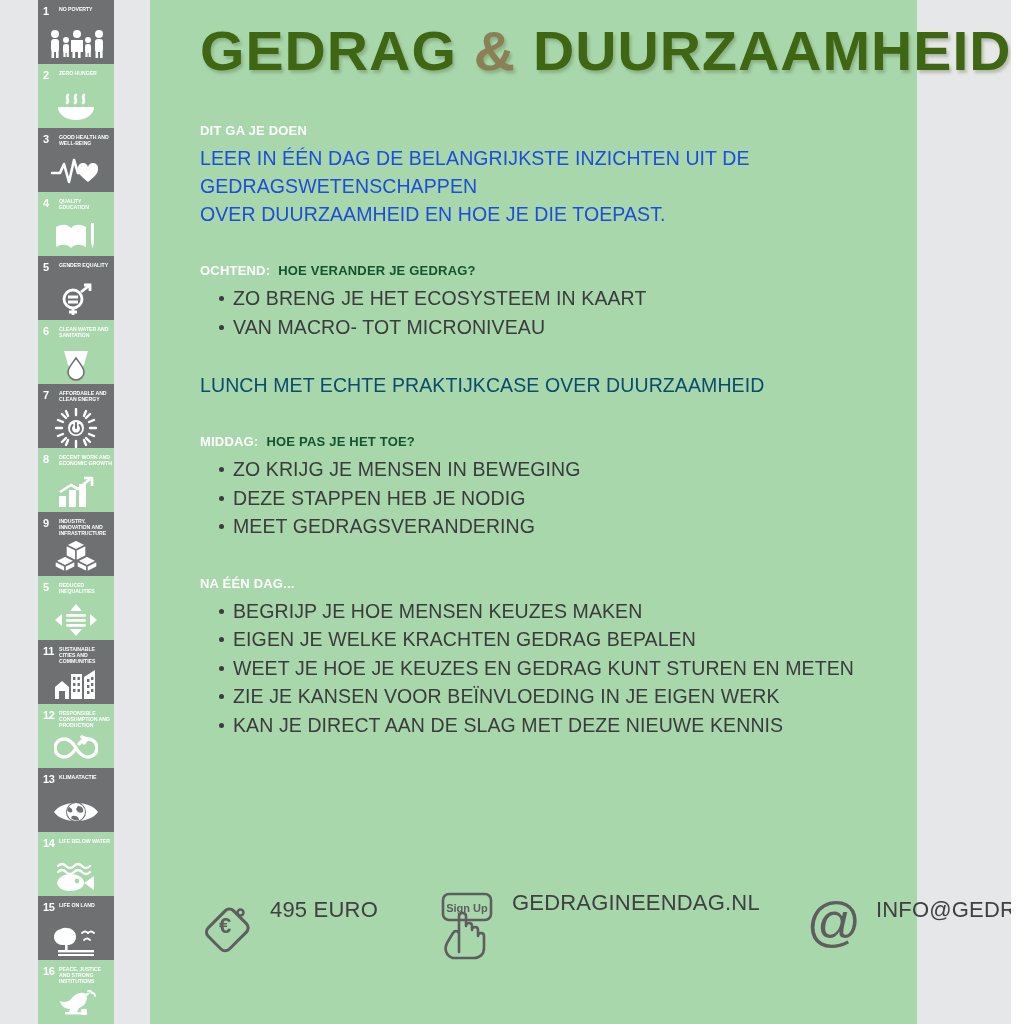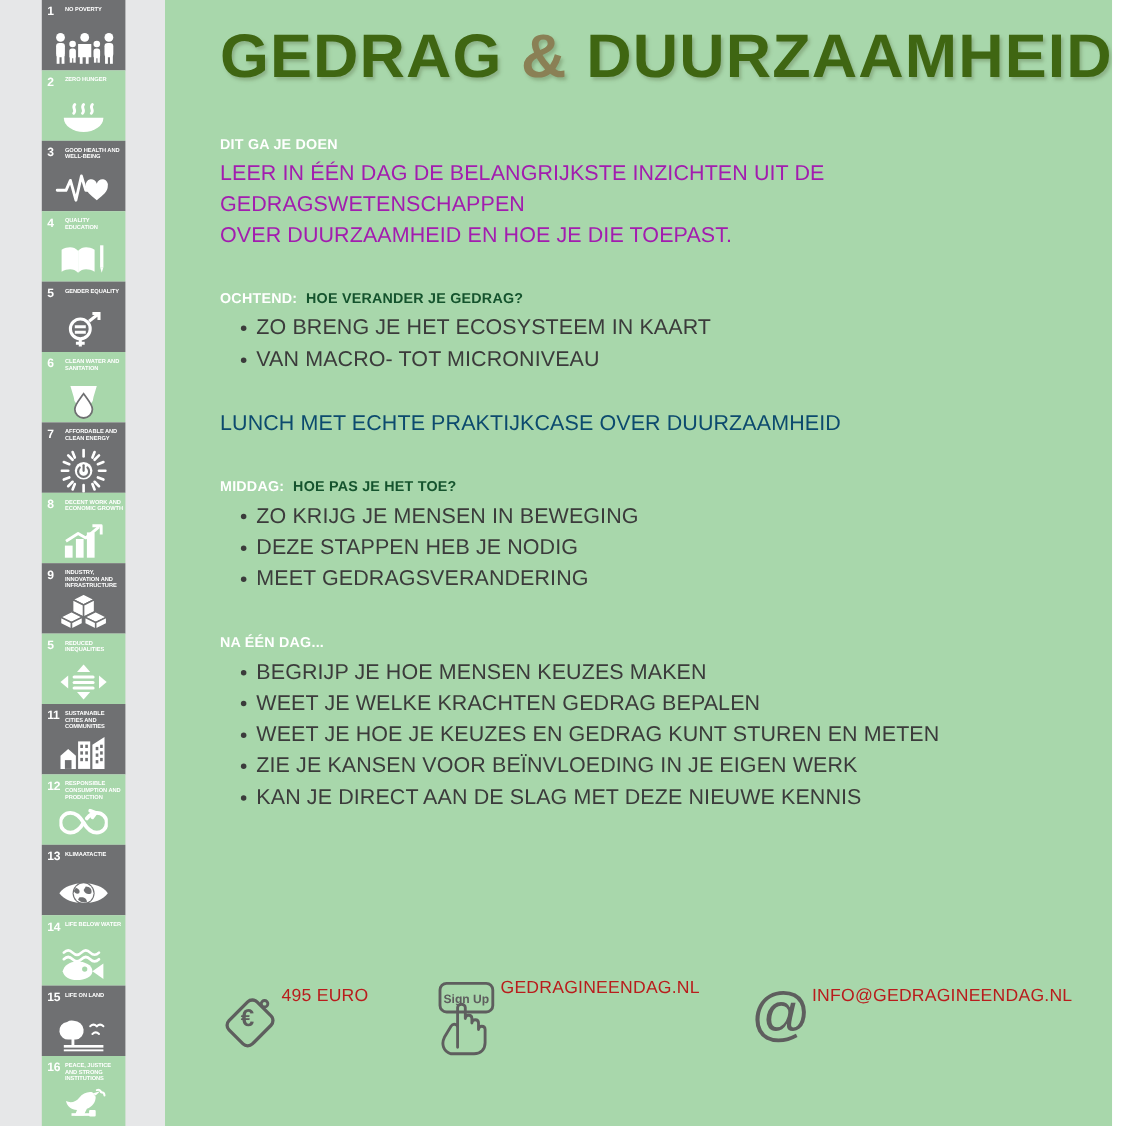--- a/index.html
+++ b/index.html
@@ -74,21 +74,21 @@
     align-items: center;
     justify-content: center;
   }
   .sdg-art svg { display: block; }
 
   
   #panel {
     position: absolute;
     left: 150px;
     top: 0;
-    width: 861px;
+    width: 767px;
     height: 1024px;
     background: #a8d7ab;
   }
 
   #title {
     position: absolute;
     left: 50px;
     top: 20px;
     font-size: 56px;
     line-height: 62px;
@@ -116,21 +116,21 @@
     font-size: 13px;
     line-height: 26px;
     letter-spacing: 0.2px;
   }
   .sec-head .accent {
     color: #14532d;
     margin-left: 8px;
   }
 
   .para {
-    color: #a21caf;
+    color: #1d4ed8;
     font-size: 19.5px;
     line-height: 28px;
     letter-spacing: 0.1px;
     font-weight: 400;
   }
 
   .para.white {
     color: #0c4a6e;
   }
 
@@ -173,24 +173,25 @@
     display: flex;
     align-items: flex-start;
   }
   .foot-icon {
     display: flex;
     align-items: center;
     justify-content: center;
     flex: none;
   }
   .foot-text {
-    color: #b91c1c;
-    font-size: 16px;
+    color: #404040;
+    font-size: 22px;
     letter-spacing: 0.2px;
     white-space: nowrap;
+    margin-left: 14px;
   }
   #item-price { margin-right: 58px; }
   #item-site  { margin-right: 46px; }
 
   
   #right-strip {
     position: absolute;
     left: 1011px;
     top: 0;
     width: 13px;
@@ -531,21 +532,21 @@
           <li>MEET GEDRAGSVERANDERING</li>
         </ul>
 
       <div class="gap-md"></div>
 
       <div class="sec-head">
         <span>NA ÉÉN DAG...</span>
       </div>
       <ul class="bullets" id="outcome-bullets">
           <li>BEGRIJP JE HOE MENSEN KEUZES MAKEN</li>
-          <li>WEET JE WELKE KRACHTEN GEDRAG BEPALEN</li>
+          <li>EIGEN JE WELKE KRACHTEN GEDRAG BEPALEN</li>
           <li>WEET JE HOE JE KEUZES EN GEDRAG KUNT STUREN EN METEN</li>
           <li>ZIE JE KANSEN VOOR BEÏNVLOEDING IN JE EIGEN WERK</li>
           <li>KAN JE DIRECT AAN DE SLAG MET DEZE NIEUWE KENNIS</li>
         </ul>
 
     </div>
 
     <div id="footer">
 
       <div class="foot-item" id="item-price">

